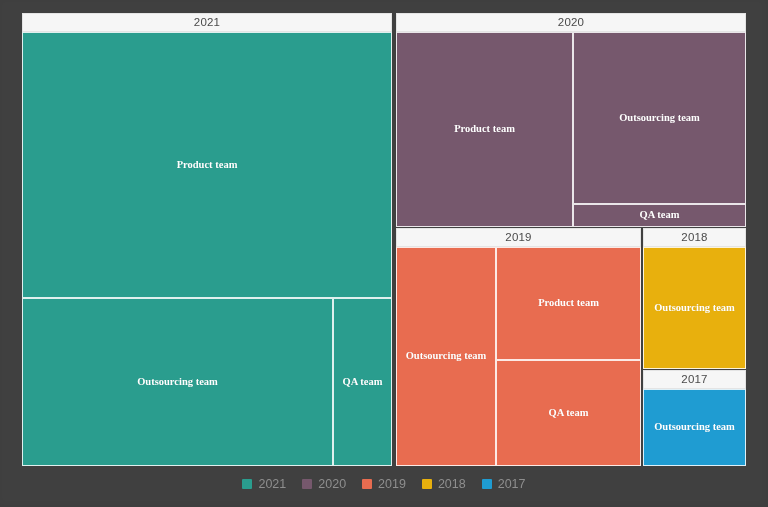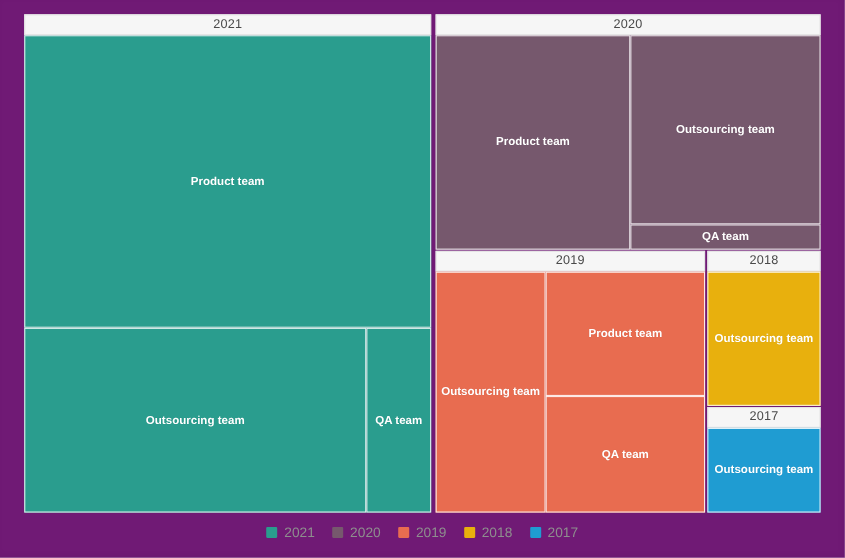--- a/index.html
+++ b/index.html
@@ -12,21 +12,21 @@
     height: 507px;
     font-family: "Liberation Sans", sans-serif;
     overflow: hidden;
   }
 
   #chart-card {
     position: absolute;
     left: 0; top: 0;
     width: 768px;
     height: 507px;
-    background: #701a75;
+    background: #404040;
     box-sizing: border-box;
   }
 
   
   #plot-area {
     position: absolute;
     left: 22px;
     top: 13px;
     width: 724px;
     height: 453px;
@@ -74,20 +74,21 @@
   }
   .tile-label {
     color: #ffffff;
     font-size: 10.5px;
     font-weight: bold;
     text-align: center;
     white-space: nowrap;
     text-shadow: 0 0 1px rgba(0,0,0,.12);
     line-height: 1;
     padding: 0 2px;
+    font-family: Liberation Serif, serif;
   }
 
   
   #legend {
     position: absolute;
     left: 0;
     right: 0;
     bottom: 14px;
     height: 18px;
     display: flex;

